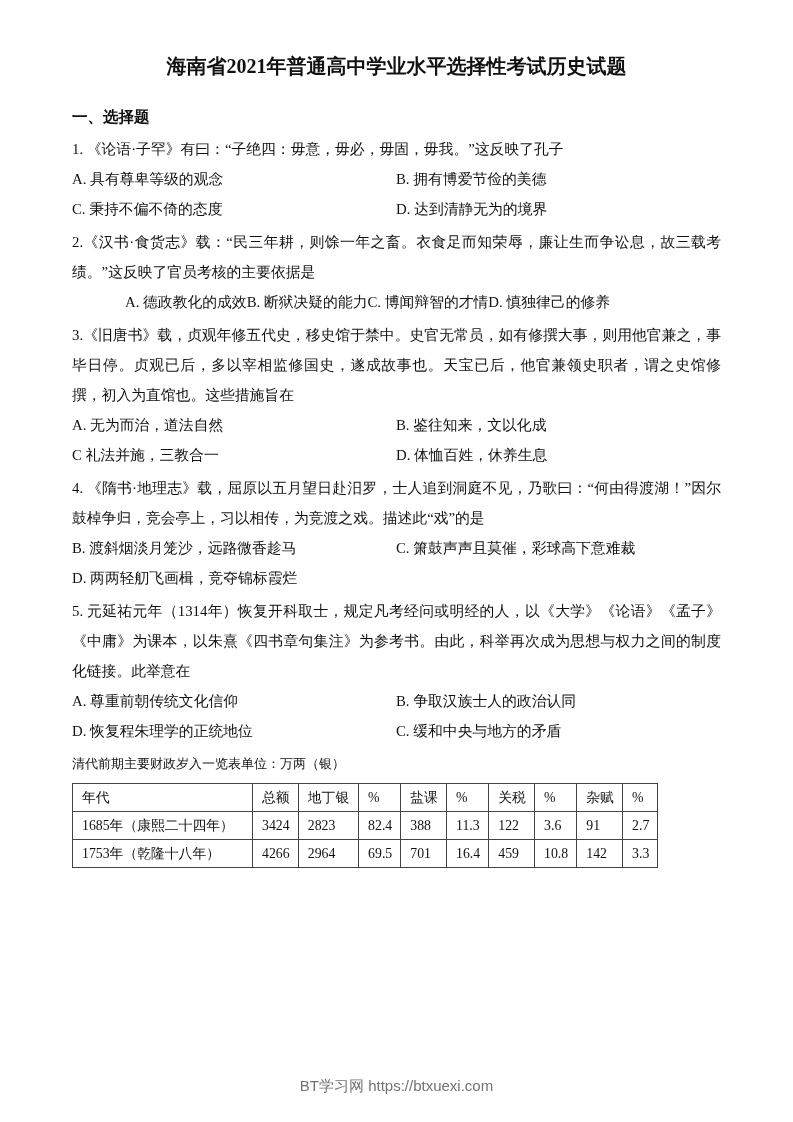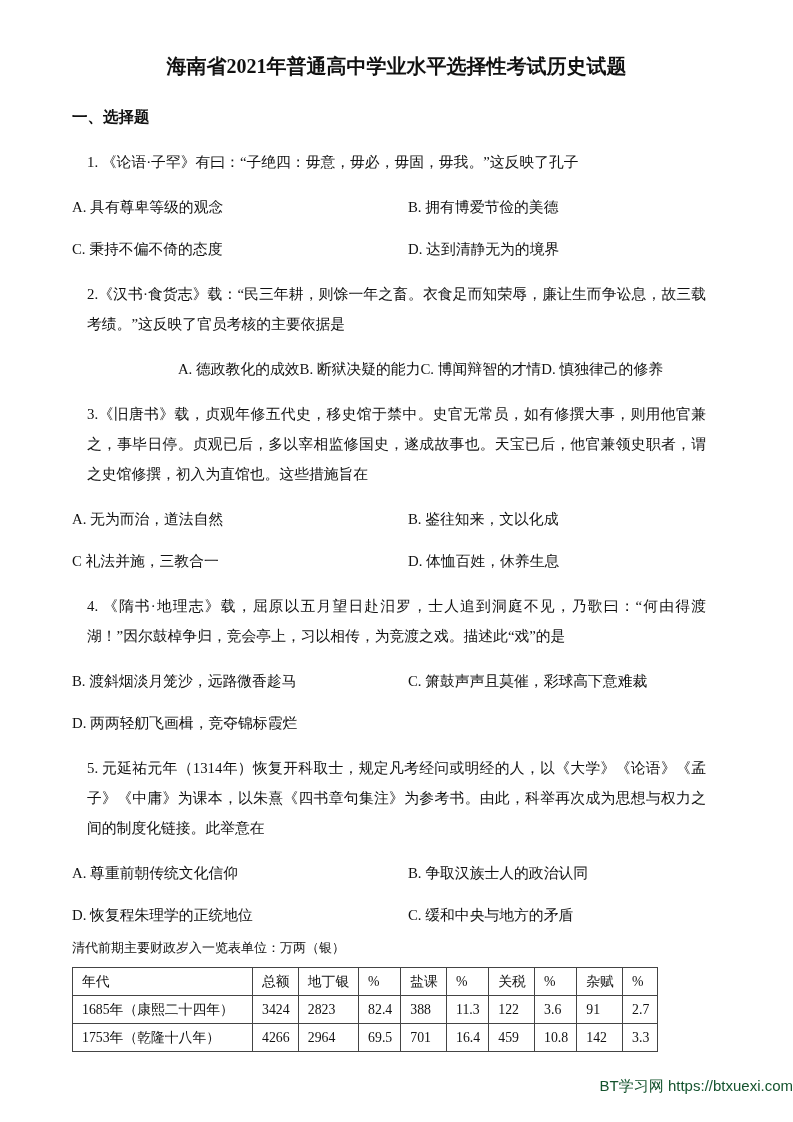--- a/index.html
+++ b/index.html
@@ -28,31 +28,30 @@
     font-weight: 700;
     line-height: 30px;
     margin: 0 0 2px 0;
   }
   .question {
     font-size: 14.8px;
     line-height: 30px;
     margin: 0 0 3px 0;
   }
   .stem {
-    margin: 15px;
+    margin: 0;
     text-align: justify;
   }
   .options-grid {
     display: grid;
     grid-template-columns: 324px 1fr;
-    gap: 12px;
   }
   .options-row {
     display: flex;
-    justify-content: flex-end;
+    justify-content: center;
     padding-right: 58px;
   }
   .option { display: block; }
   .table-caption {
     font-size: 13px;
     line-height: 30px;
     margin: 2px 0 4px 0;
   }
   table.revenue {
     border-collapse: collapse;
@@ -69,22 +68,22 @@
     padding: 0 6px 0 9px;
     height: 28px;
     white-space: nowrap;
   }
   table.revenue th:first-child,
   table.revenue td.col-year { width: 180px; }
   .footer {
     position: absolute;
     left: 0; right: 0;
     bottom: 26px;
-    text-align: right;
-    color: #14532d;
+    text-align: center;
+    color: #737373;
     font-size: 15px;
     font-family: "Liberation Sans", "DejaVu Sans", sans-serif;
   }
 </style>
 </head>
 <body>
 
 <div class="page">
   <h1 class="title">海南省2021年普通高中学业水平选择性考试历史试题</h1>
   <div class="section-heading">一、选择题</div>

